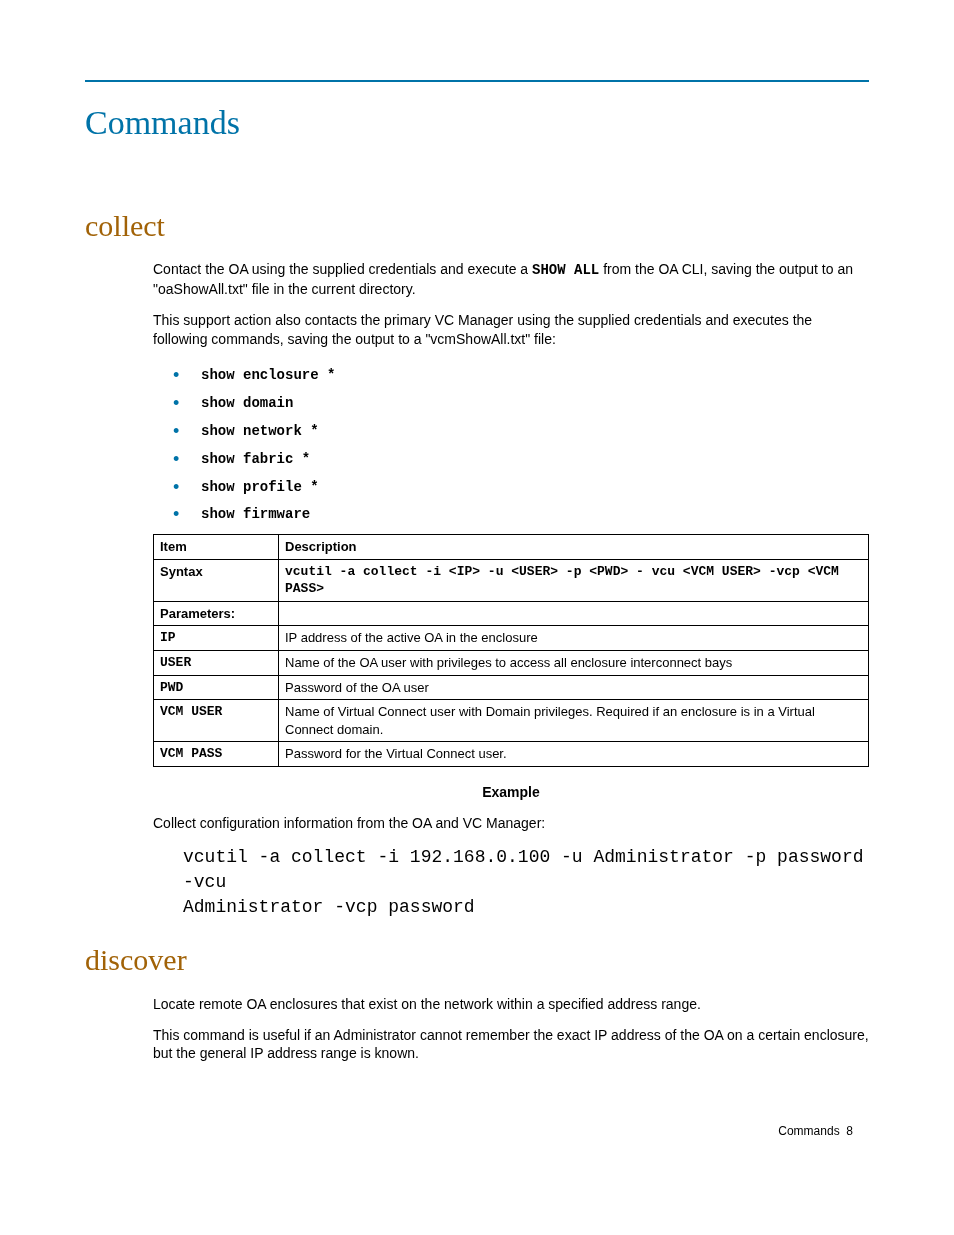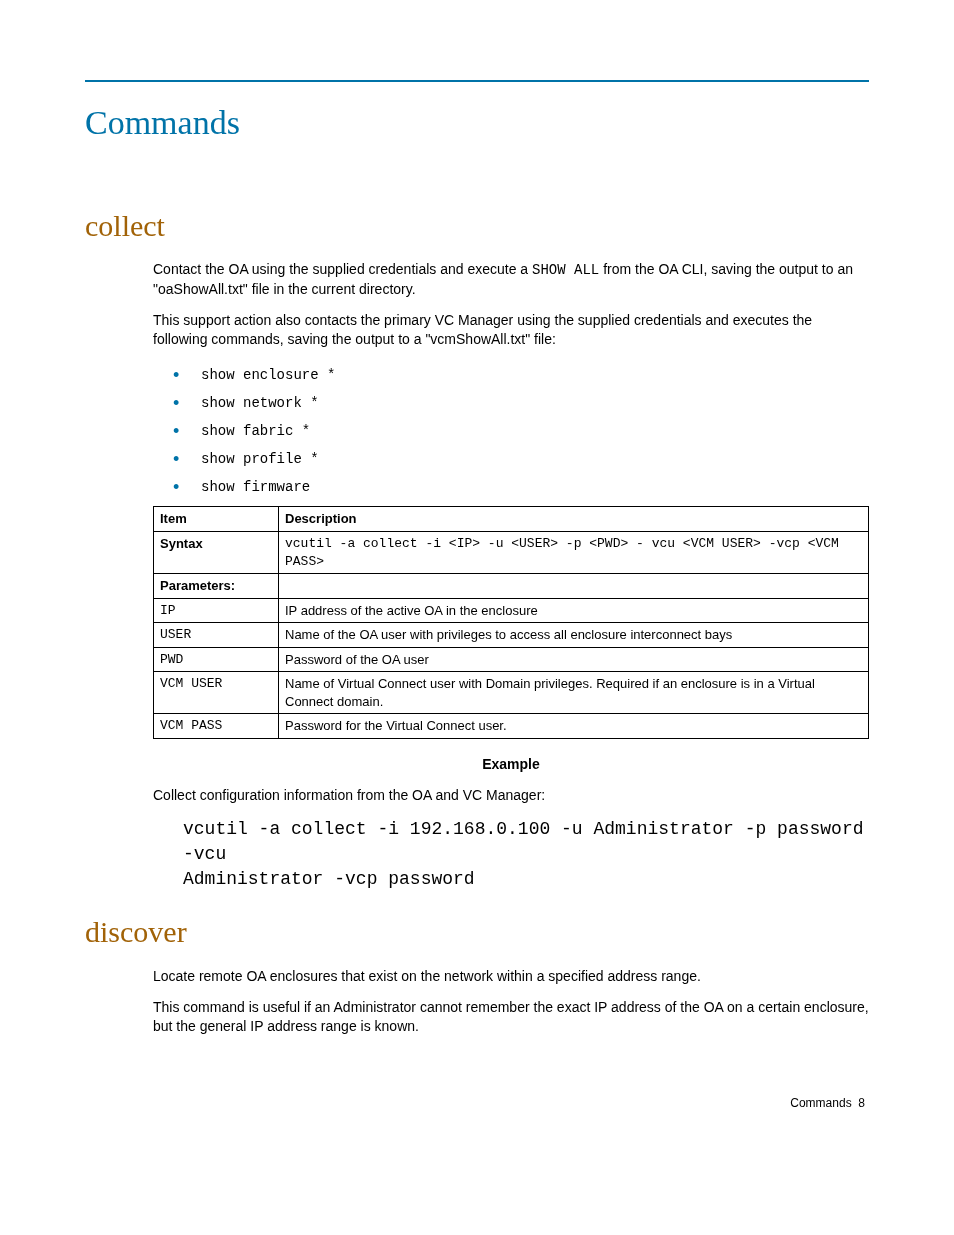--- a/index.html
+++ b/index.html
@@ -33,20 +33,21 @@
   }
   .body-text {
     margin-left: 68px;
   }
   p {
     margin: 0 0 12px 0;
   }
   code, .mono {
     font-family: "Courier New", Courier, monospace;
     font-size: 14px;
+    font-weight: bold;
   }
   ul.cmd-list {
     list-style: none;
     padding: 0;
     margin: 0 0 6px 0;
   }
   ul.cmd-list li {
     padding: 4px 0 4px 48px;
     position: relative;
   }
@@ -79,41 +80,42 @@
     margin-left: 30px;
     font-family: "Courier New", Courier, monospace;
     font-size: 18px;
     margin-bottom: 20px;
     line-height: 1.4;
   }
   .footer {
     text-align: right;
     font-size: 12px;
     margin-top: 60px;
-    margin-right: 4px;
+    margin-right: 16px;
   }
   .col-item { width: 112px; }
 </style>
 </head>
 <body>
 
 <div class="rule"></div>
 
 <h1>Commands</h1>
 
 <h2>collect</h2>
 
 <div class="body-text">
   <p>
     <span>Contact the OA using the supplied credentials and execute a </span><code>SHOW ALL</code><span> from the OA CLI, saving the output to an "oaShowAll.txt" file in the current directory.</span>
   </p>
   <p>This support action also contacts the primary VC Manager using the supplied credentials and executes the following commands, saving the output to a "vcmShowAll.txt" file:</p>
 
   <ul class="cmd-list">
     <li><span class="mono">show enclosure *</span></li>
+    <li><span class="mono">show domain</span></li>
     <li><span class="mono">show network *</span></li>
     <li><span class="mono">show fabric *</span></li>
     <li><span class="mono">show profile *</span></li>
     <li><span class="mono">show firmware</span></li>
   </ul>
 
   <table class="param">
     <tbody>
         <tr>
       <th class="col-item">Item</th>

